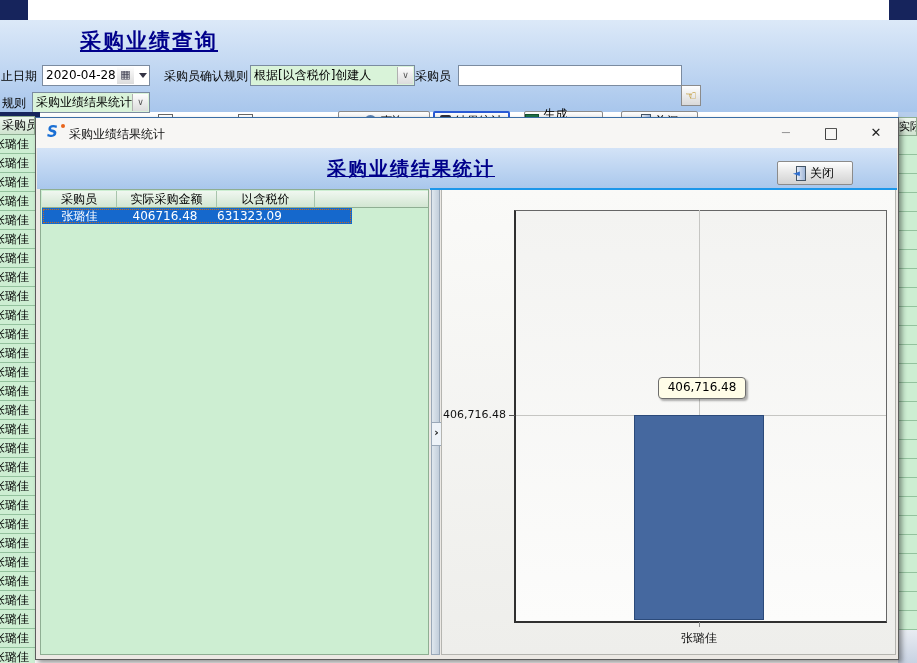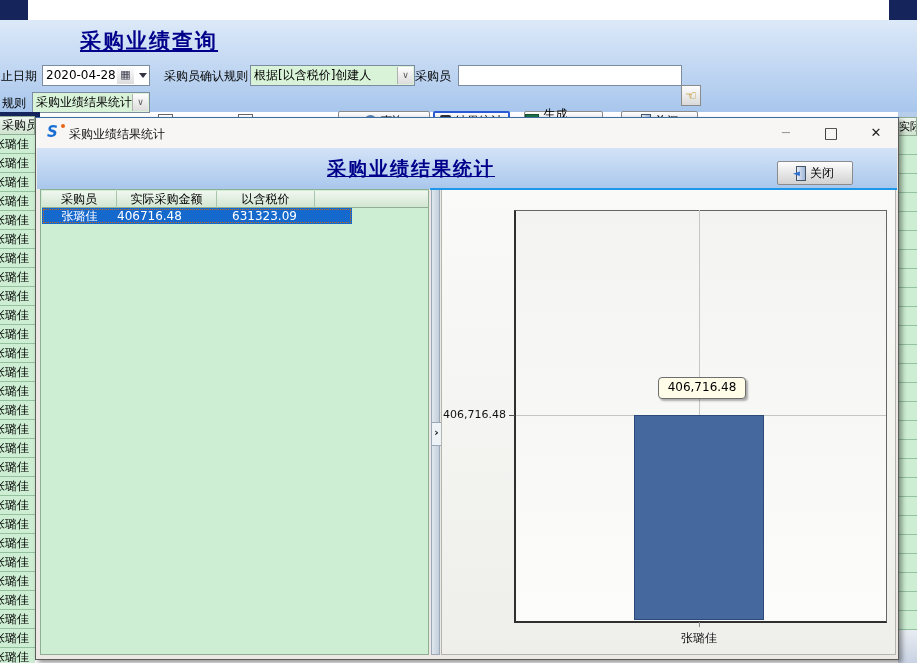--- a/index.html
+++ b/index.html
@@ -246,22 +246,22 @@
     </div>
   </div>
 
   <div class="abs" id="left-panel">
     <div class="abs thcell" style="left:1px;width:75px">采购员</div>
     <div class="abs thcell" style="left:76px;width:100px">实际采购金额</div>
     <div class="abs thcell" style="left:176px;width:98px">以含税价</div>
     <div class="abs thcell" style="left:274px;width:113px;border-right:none"></div>
     <div class="abs" id="sel-row">
       <span class="abs selcell" style="left:0;width:75px;text-align:center">张璐佳</span>
-      <span class="abs selcell" style="left:75px;width:100px;text-align:left;padding-right:4px">406716.48</span>
-      <span class="abs selcell" style="left:175px;width:98px;text-align:center;padding-right:3px">631323.09</span>
+      <span class="abs selcell" style="left:75px;width:100px;text-align:center;padding-right:4px">406716.48</span>
+      <span class="abs selcell" style="left:175px;width:98px;text-align:left;padding-right:3px">631323.09</span>
     </div>
   </div>
 
   <div class="abs" id="splitter">
     <div class="abs" id="split-arrow">›</div>
   </div>
 
   <div class="abs" id="chart-blue-top"></div>
 
   <div class="abs" id="chart-panel">

